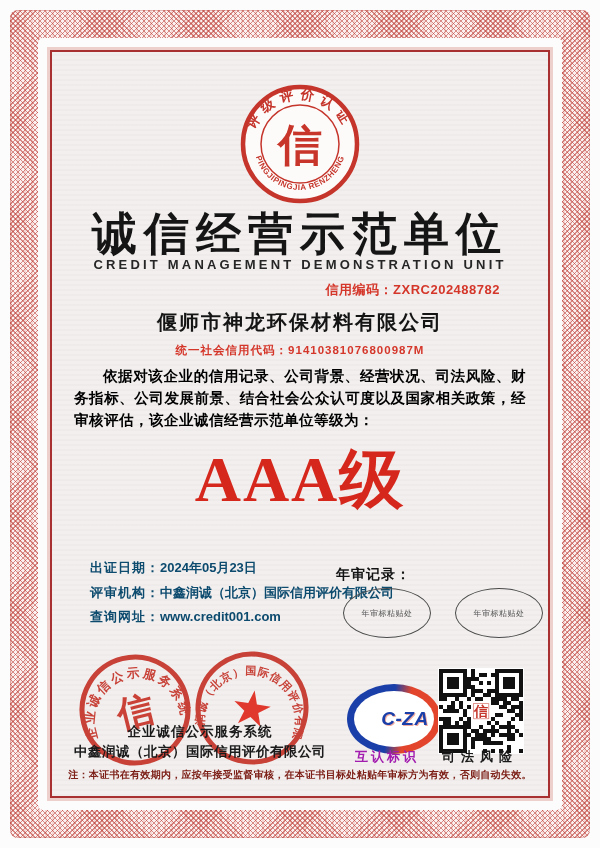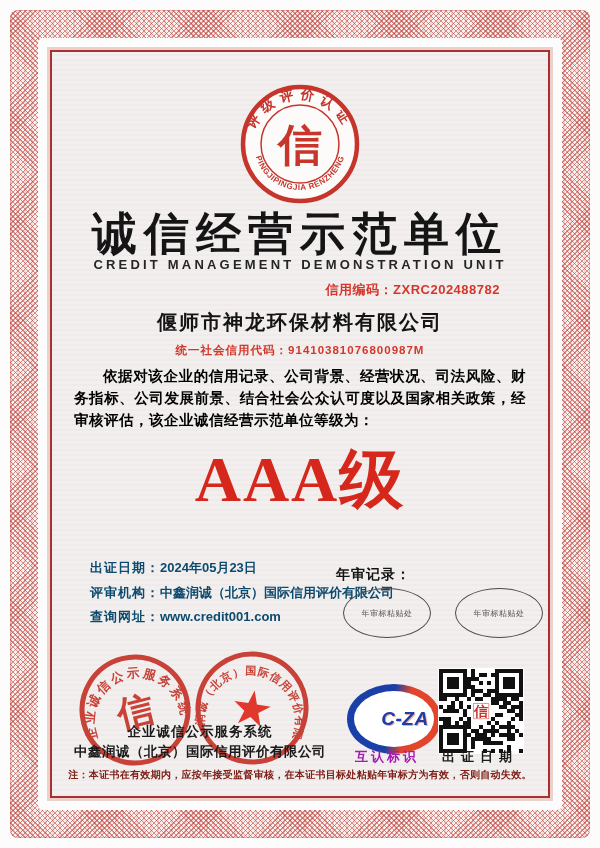--- a/index.html
+++ b/index.html
@@ -294,17 +294,17 @@
         <rect x="4" y="60" width="20" height="20" fill="#fff"></rect>
         <rect x="8" y="64" width="12" height="12" fill="#111"></rect>
         <rect x="32" y="32" width="20" height="20" fill="#fff"></rect>
         <text x="42" y="47.2" text-anchor="middle" style="font-size:14px;font-weight:bold;fill:#c5352b;">信</text>
         <rect x="34.4" y="34.4" width="15.2" height="0.5" fill="#c5352b"></rect>
         <rect x="34.4" y="49.6" width="15.2" height="0.5" fill="#c5352b"></rect>
         <rect x="34.4" y="34.4" width="0.5" height="15.2" fill="#c5352b"></rect>
         <rect x="49.6" y="34.4" width="0.5" height="15.6" fill="#c5352b"></rect>
       </svg>
   </div>
-  <div class="abs qr-label" style="word-spacing:2px">出证日期</div>
+  <div class="abs qr-label" style="word-spacing:2px">司法风险</div>
 
   <div class="abs note">注：本证书在有效期内，应按年接受监督审核，在本证书目标处粘贴年审标方为有效，否则自动失效。</div>
 
 </div>
 
 </body></html>

